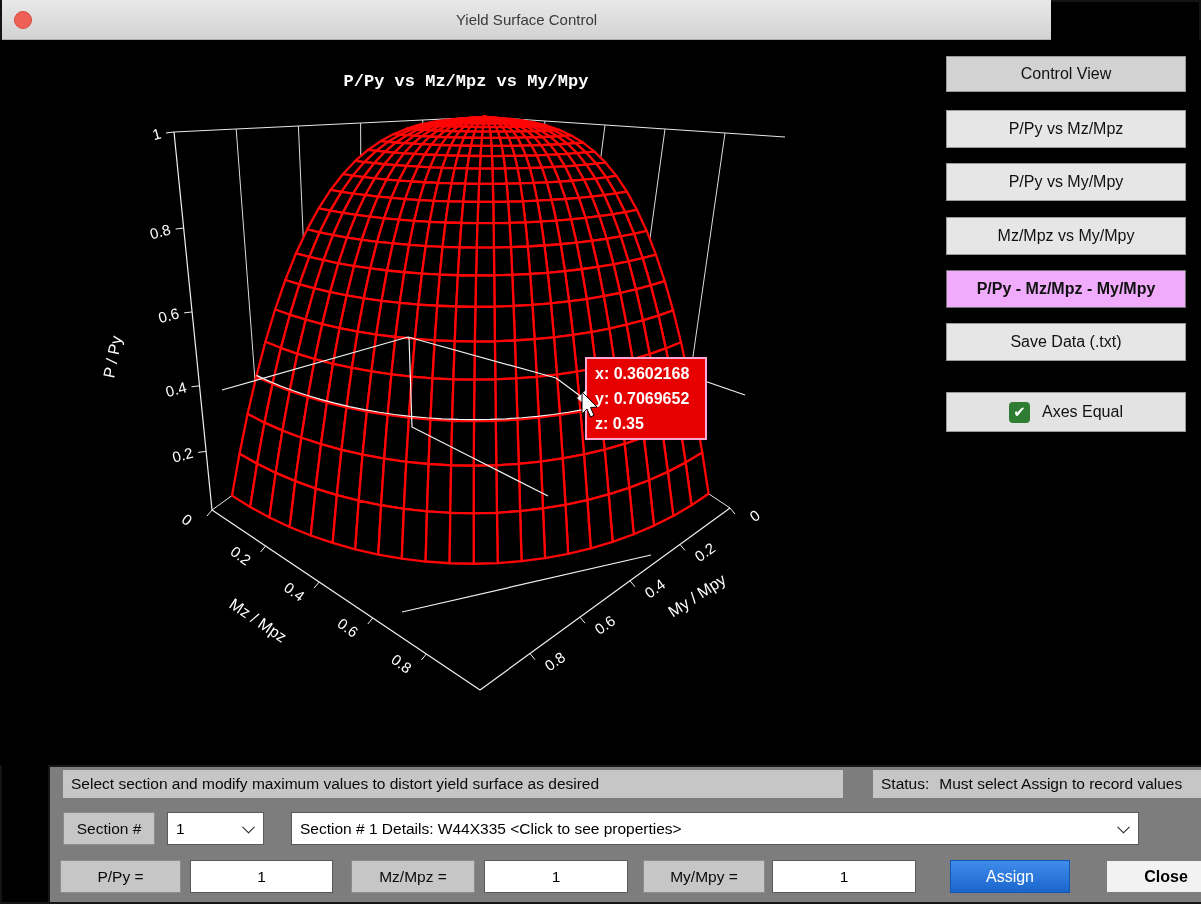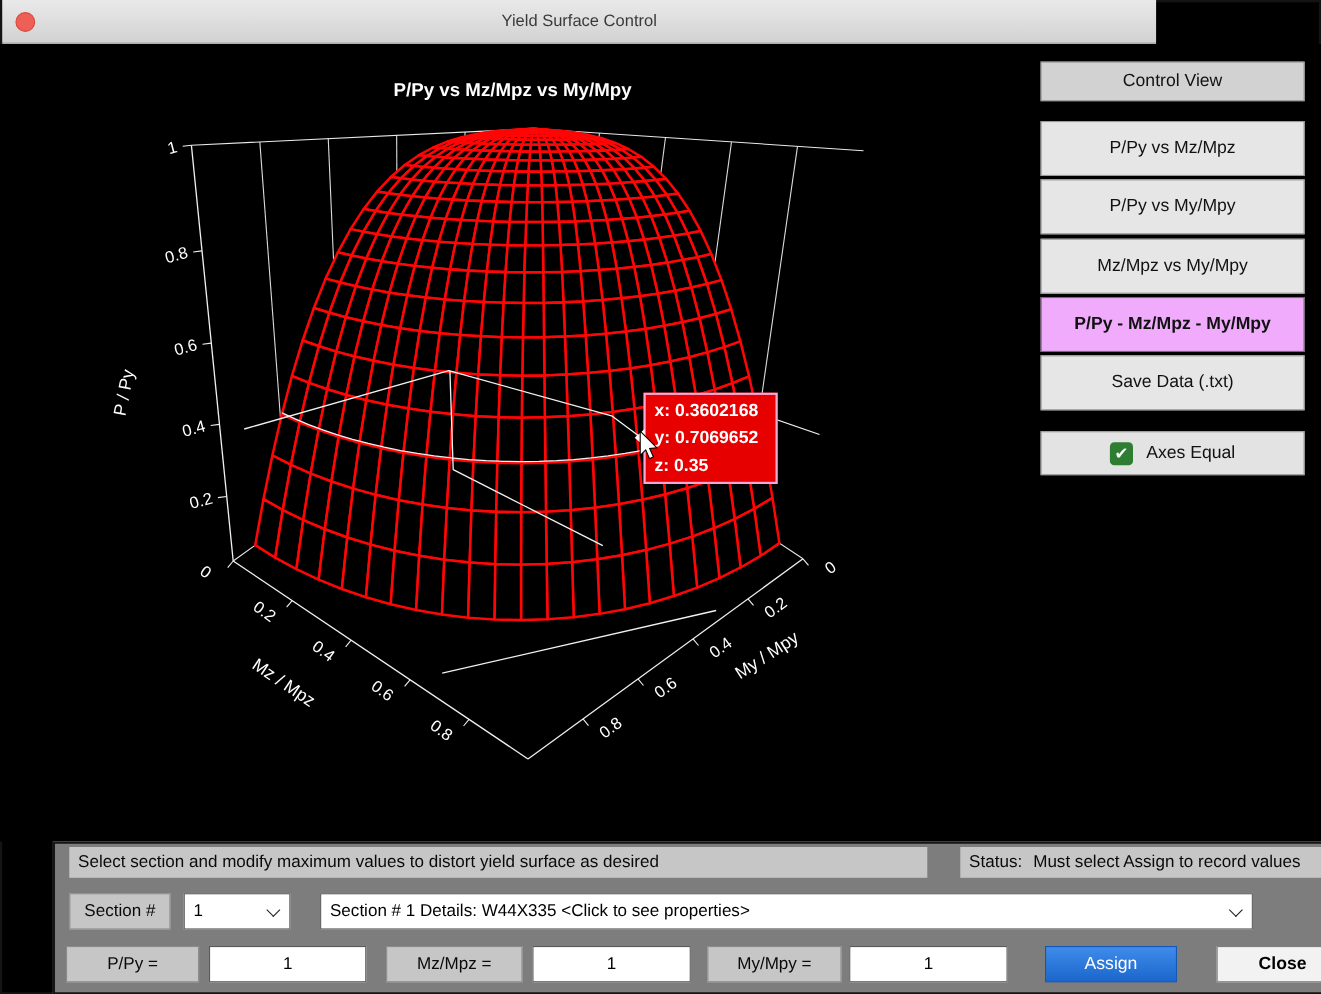--- a/index.html
+++ b/index.html
@@ -11,31 +11,31 @@
   .titlebar{position:absolute;left:2px;top:0;width:1049px;height:40px;
             background:linear-gradient(#e9e9e9,#d2d2d2);border-bottom:1px solid #aeaeae;
             display:flex;align-items:center;justify-content:center;}
   .close-dot{position:absolute;left:12px;top:11px;width:18px;height:18px;border-radius:50%;
              background:#ee5f56;border:1px solid #d8493f;}
   .title-text{font-size:15px;color:#3a3a3a;}
   
   .main{position:absolute;left:0;top:40px;width:1201px;height:725px;background:#000;}
   .plot-svg{position:absolute;left:0;top:0;z-index:1;}
   .plot-title{position:absolute;left:466px;top:32px;transform:translateX(-50%);
-              color:#fff;font-weight:bold;font-size:17px;z-index:2;white-space:nowrap;}
+              color:#fff;font-weight:bold;font-size:17px;z-index:2;white-space:nowrap;font-family:Liberation Mono, monospace;}
   
   .datatip{position:absolute;left:585px;top:317px;width:122px;z-index:4;background:#e60000;
            border:2px solid #f9a8d4;color:#fff;font-weight:bold;font-size:16px;line-height:25px;
            padding:2px 0 2px 8px;white-space:nowrap;}
   .datatip:before{content:"";position:absolute;left:-10px;top:31px;border-top:8px solid transparent;
            border-bottom:8px solid transparent;border-right:9px solid #fff;}
   .cursor-arrow{position:absolute;left:574px;top:350px;z-index:5;}
   
   .side{position:absolute;left:946px;top:0;width:240px;z-index:6;}
-  .vbtn{position:absolute;left:0;width:240px;height:50px;background:#e6e6e6;border:1px solid #9a9a9a;
+  .vbtn{position:absolute;left:0;width:240px;height:38px;background:#e6e6e6;border:1px solid #9a9a9a;
         display:flex;align-items:center;justify-content:center;font-size:16px;color:#111;cursor:default;}
   .vbtn.first{background:#d2d2d2;height:36px;}
   .vbtn.active{background:#f0abfc;border-color:#6f6f6f;font-weight:bold;}
   .axes-box{position:absolute;left:0;top:352px;width:240px;height:40px;background:#e3e3e3;
             border:1px solid #9a9a9a;display:flex;align-items:center;justify-content:center;gap:12px;
             font-size:16px;color:#111;}
   .chk{width:21px;height:21px;background:#2e7d32;border-radius:4px;color:#fff;font-size:15px;
        font-weight:bold;display:flex;align-items:center;justify-content:center;}
   
   .bottom{position:absolute;left:0;top:765px;width:1201px;height:139px;background:#7d7d7d;

